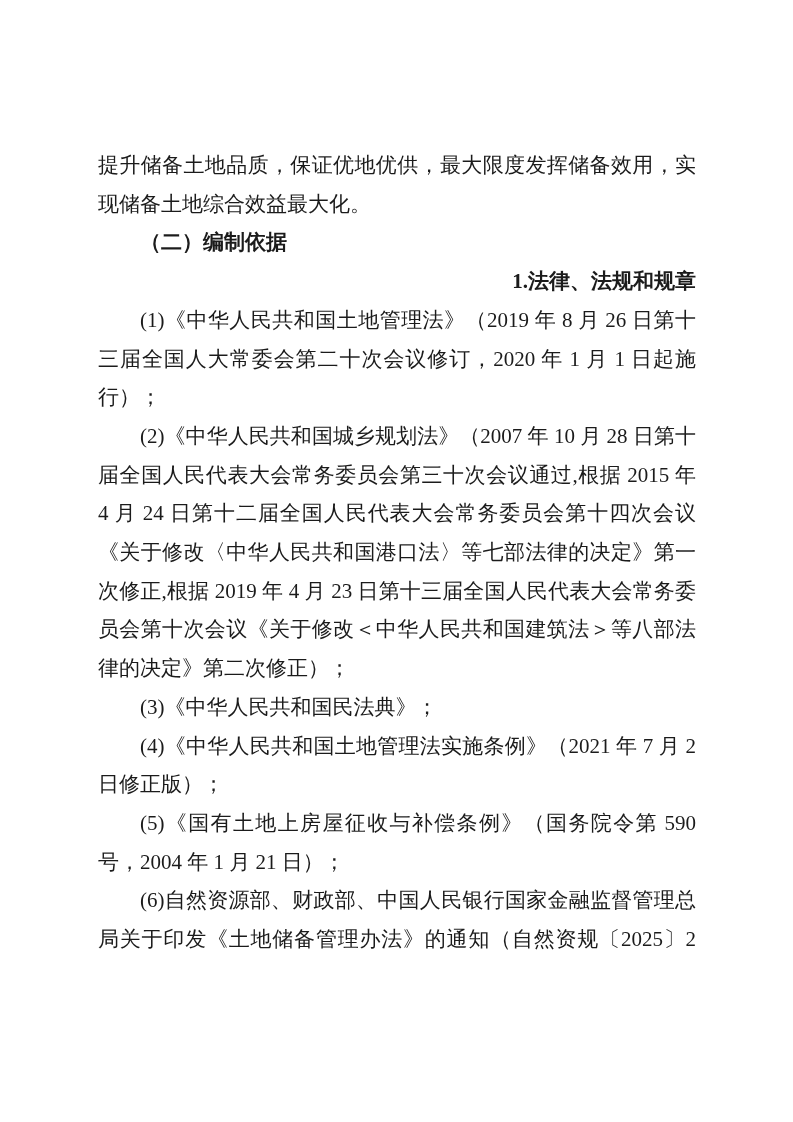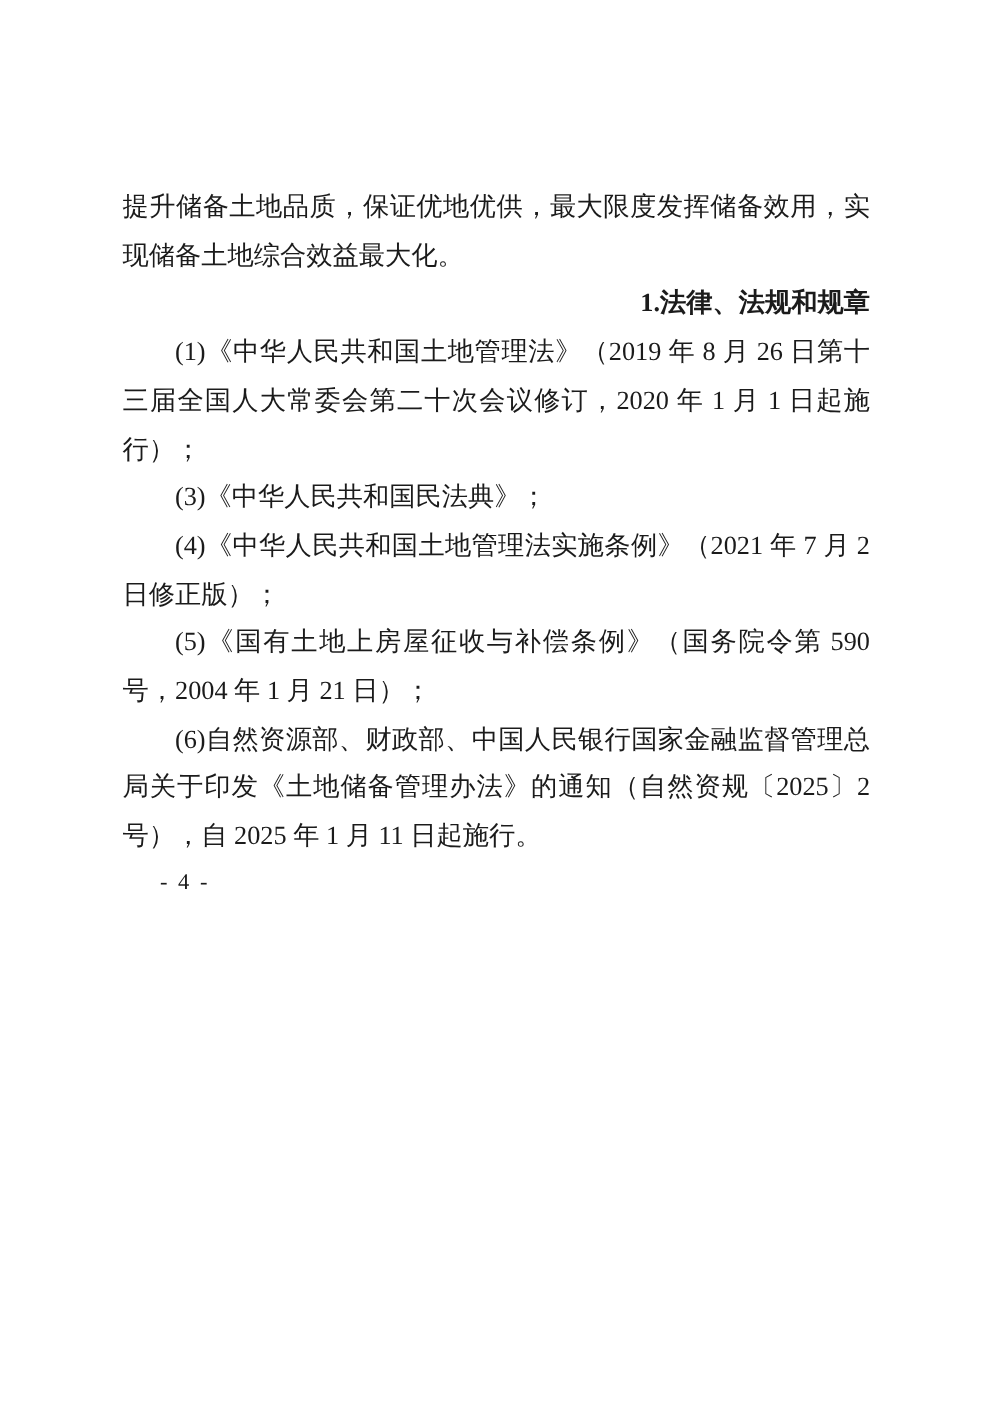--- a/index.html
+++ b/index.html
@@ -47,25 +47,27 @@
     color: #1b1b1b;
   }
 </style>
 </head>
 <body>
 
 <div class="page">
 
   <p class="para">提升储备土地品质，保证优地优供，最大限度发挥储备效用，实现储备土地综合效益最大化。</p>
 
+  <p class="para heading-kai">（二）编制依据</p>
 
   <p class="para heading-hei">1.法律、法规和规章</p>
 
   <p class="para indent">(1)《中华人民共和国土地管理法》（2019 年 8 月 26 日第十三届全国人大常委会第二十次会议修订，2020 年 1 月 1 日起施行）；</p>
 
+  <p class="para indent">(2)《中华人民共和国城乡规划法》（2007 年 10 月 28 日第十届全国人民代表大会常务委员会第三十次会议通过,根据 2015 年 4 月 24 日第十二届全国人民代表大会常务委员会第十四次会议《关于修改〈中华人民共和国港口法〉等七部法律的决定》第一次修正,根据 2019 年 4 月 23 日第十三届全国人民代表大会常务委员会第十次会议《关于修改＜中华人民共和国建筑法＞等八部法律的决定》第二次修正）；</p>
 
   <p class="para indent">(3)《中华人民共和国民法典》；</p>
 
   <p class="para indent">(4)《中华人民共和国土地管理法实施条例》（2021 年 7 月 2 日修正版）；</p>
 
   <p class="para indent">(5)《国有土地上房屋征收与补偿条例》（国务院令第 590 号，2004 年 1 月 21 日）；</p>
 
   <p class="para indent">(6)自然资源部、财政部、中国人民银行国家金融监督管理总局关于印发《土地储备管理办法》的通知（自然资规〔2025〕2 号），自 2025 年 1 月 11 日起施行。</p>
 
   <div class="footer">- 4 -</div>

